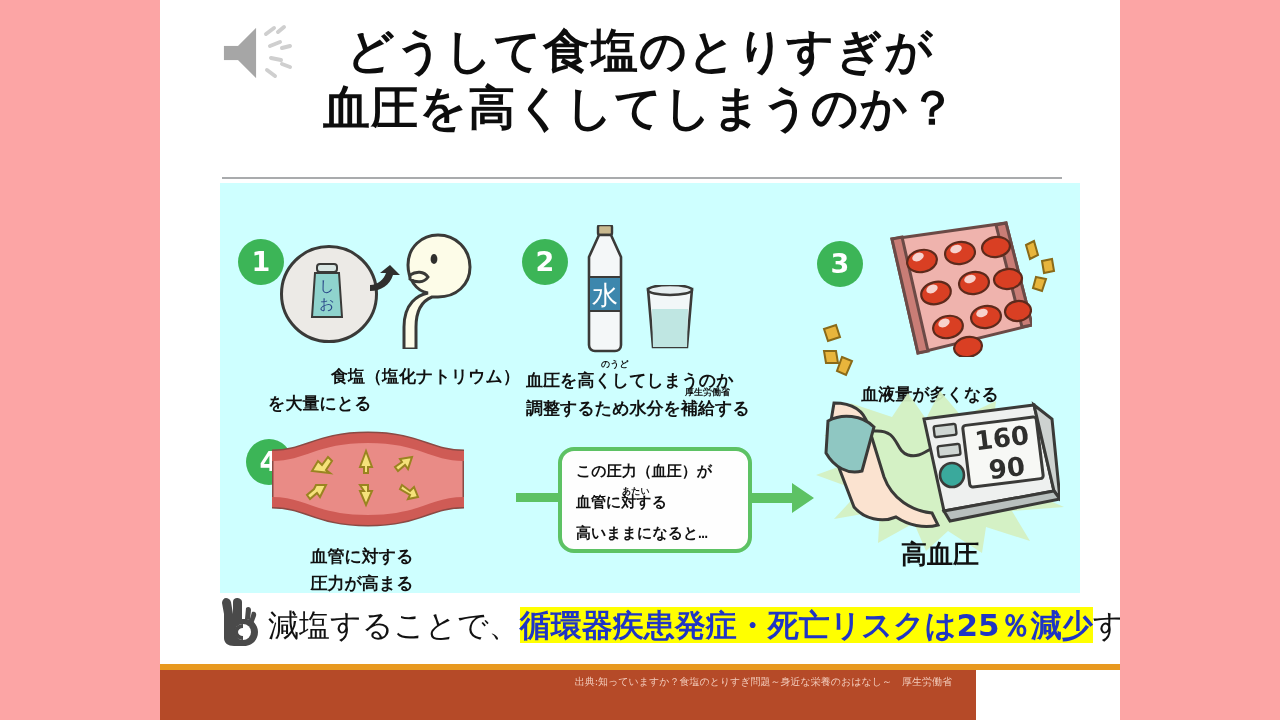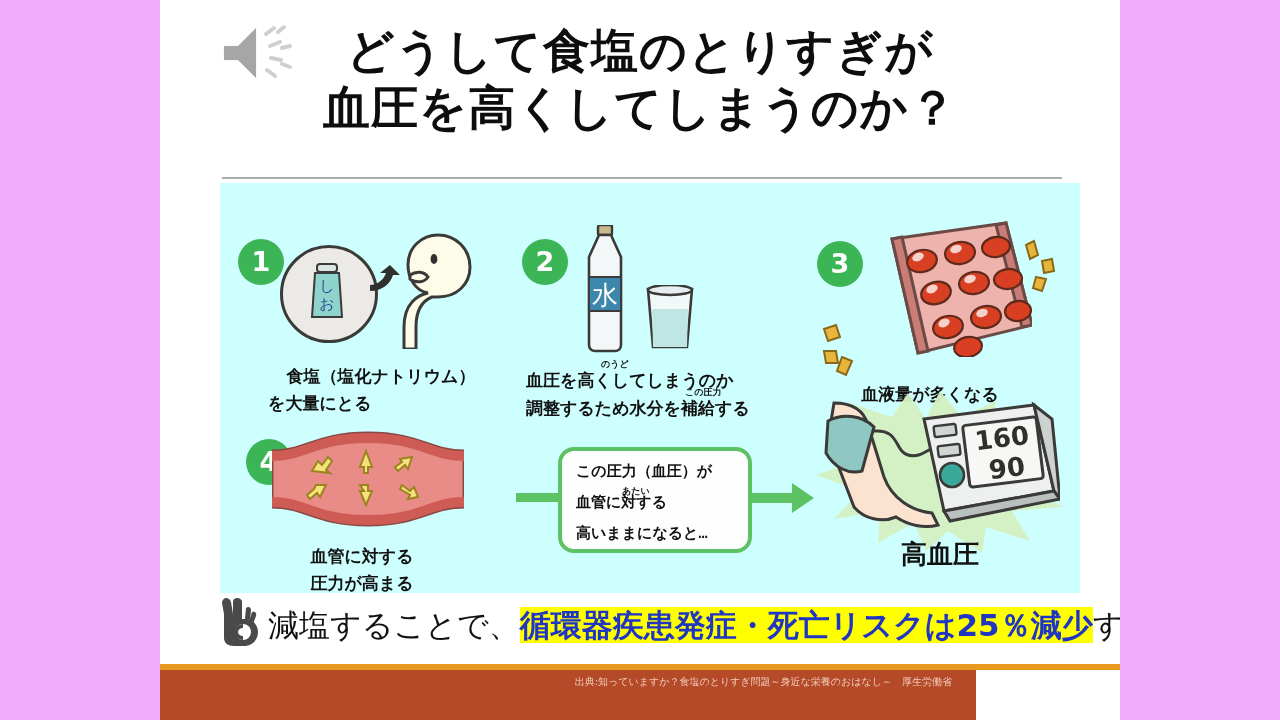--- a/index.html
+++ b/index.html
@@ -1,17 +1,17 @@
 <!DOCTYPE html>
 <html><head>
 <meta charset="utf-8">
 <style>
   html,body{margin:0;padding:0;background:#000;}
   body{width:1280px;height:720px;overflow:hidden;font-family:"Liberation Sans","DejaVu Sans",sans-serif;}
-  #stage{position:relative;width:1280px;height:720px;background:#f0abfc;}
+  #stage{position:relative;width:1280px;height:720px;background:#fca5a5;}
 
   
   #slide{position:absolute;left:160px;top:0;width:960px;height:720px;background:#ffffff;overflow:hidden;}
 
   
   #title-block{position:absolute;left:0;top:22px;width:960px;text-align:center;}
   .title-line{font-family:"DejaVu Sans","Liberation Sans",sans-serif;font-weight:700;font-size:47px;line-height:57px;color:#0d0d0d;letter-spacing:1px;white-space:nowrap;}
   #speaker-icon{position:absolute;left:58px;top:22px;width:80px;height:62px;}
 
   #title-rule{position:absolute;left:62px;top:177px;width:840px;height:2px;background:#a9abad;}
@@ -113,42 +113,42 @@
           <path d="M2 20 C10 20 16 14 18 8 L12 8 L22 0 L32 10 L25 10 C22 20 13 26 2 26 Z" fill="#2f2f2d"></path>
         </svg>
       </div>
       <div id="s1-person">
         <svg viewBox="0 0 86 118" width="86" height="118">
           <path d="M18 96 C18 72 32 64 42 62 C30 60 22 48 22 34 C22 16 36 4 52 4 C70 4 84 18 84 36 C84 54 70 66 52 66 L46 66 C36 70 30 80 30 96 L30 118 L18 118 Z" fill="#fdfce8" stroke="#3a3a38" stroke-width="3"></path>
           <ellipse cx="48" cy="28" rx="3.4" ry="5" fill="#2f2f2d"></ellipse>
           <path d="M24 44 C30 40 38 40 42 46 C38 52 30 52 24 48 Z" fill="#fdfce8" stroke="#3a3a38" stroke-width="3"></path>
         </svg>
       </div>
-      <div class="cap ctr" style="left:13px;top:180px;width:296px;">食塩（塩化ナトリウム）</div>
+      <div class="cap ctr" style="left:4px;top:180px;width:296px;text-align:right;">食塩（塩化ナトリウム）</div>
       <div class="cap" style="left:48px;top:207px;">を大量にとる</div>
 
       <div class="numcircle" style="left:302px;top:56px;">2</div>
       <div id="s2-bottle" style="left:357px;top:42px;">
         <svg viewBox="0 0 56 128" width="56" height="128">
           <rect x="21" y="0" width="14" height="10" rx="2" fill="#c9b98f" stroke="#3a3a38" stroke-width="2.4"></rect>
           <path d="M22 10 L34 10 L44 32 L44 120 C44 124 41 126 38 126 L18 126 C15 126 12 124 12 120 L12 32 Z" fill="#f4f7f8" stroke="#3a3a38" stroke-width="2.6"></path>
           <rect x="12" y="52" width="32" height="34" fill="#3d87ad" stroke="#3a3a38" stroke-width="2"></rect>
           <text x="28" y="79" font-size="26" font-family="'DejaVu Sans',sans-serif" fill="#ffffff" text-anchor="middle">水</text>
         </svg>
       </div>
       <div id="s2-glass" style="left:424px;top:102px;">
         <svg viewBox="0 0 52 66" width="52" height="66">
           <path d="M4 4 L48 4 L43 62 L9 62 Z" fill="#f2f7f8" stroke="#3a3a38" stroke-width="2.6"></path>
           <path d="M8 24 L44 24 L43 62 L9 62 Z" fill="#bfe6e2"></path>
           <ellipse cx="26" cy="5" rx="22" ry="5" fill="#e6eef0" stroke="#3a3a38" stroke-width="2.6"></ellipse>
         </svg>
       </div>
       <div class="ruby" style="left:381px;top:177px;">のうど</div>
       <div class="cap" style="left:306px;top:184px;">血圧を高くしてしまうのか</div>
-      <div class="ruby" style="left:465px;top:205px;">この圧力</div>
+      <div class="ruby" style="left:465px;top:205px;">厚生労働省</div>
       <div class="cap" style="left:306px;top:212px;">調整するため水分を補給する</div>
 
       <div class="numcircle" style="left:597px;top:58px;">3</div>
       <div id="s3-vessel" style="left:636px;top:34px;">
         <svg viewBox="0 0 176 140" width="176" height="140">
           <path d="M36 22 L150 6 L176 108 L62 136 Z" fill="#efb3ad" stroke="#6b4a46" stroke-width="3"></path>
           <path d="M36 22 L46 20 L72 134 L62 136 Z" fill="#c97d76" stroke="#6b4a46" stroke-width="3"></path>
           <path d="M140 8 L150 6 L176 108 L166 110 Z" fill="#c97d76" stroke="#6b4a46" stroke-width="3"></path>
           <g fill="#d93f23" stroke="#5d2a1c" stroke-width="2.2">
             <ellipse cx="66" cy="44" rx="15" ry="11" transform="rotate(-12 66 44)"></ellipse>

